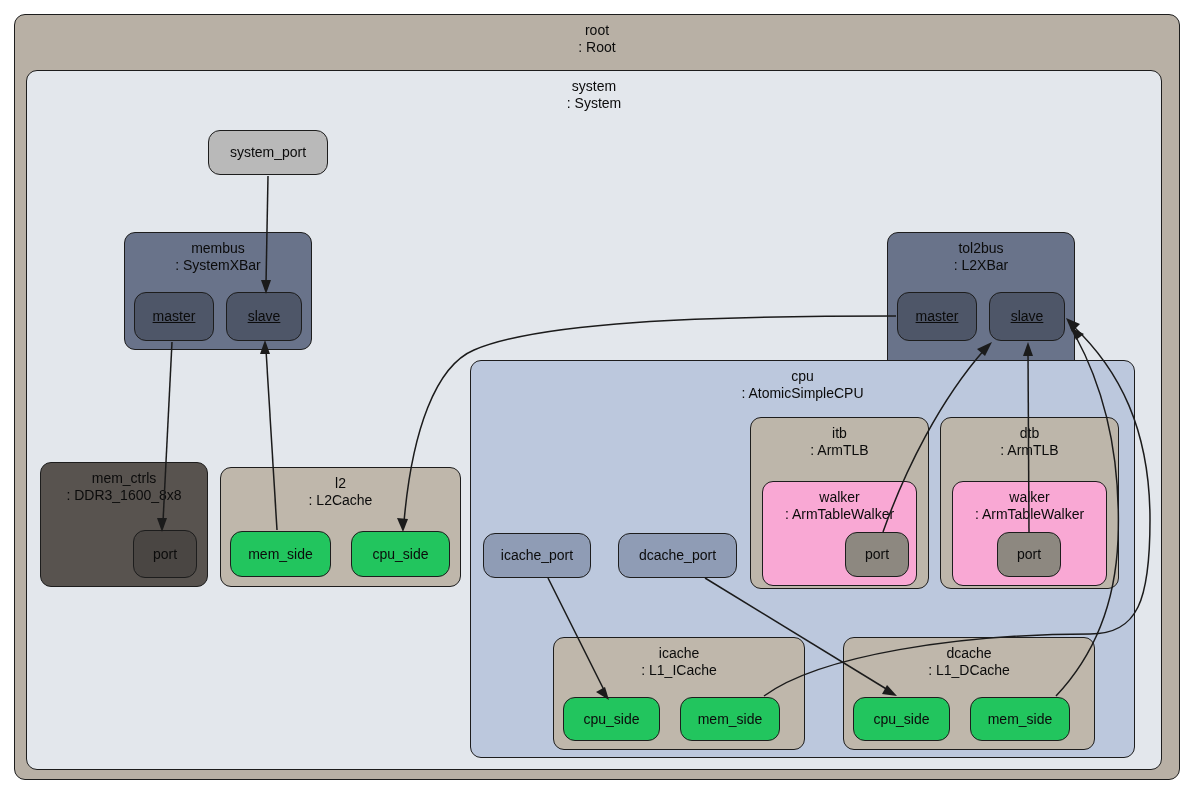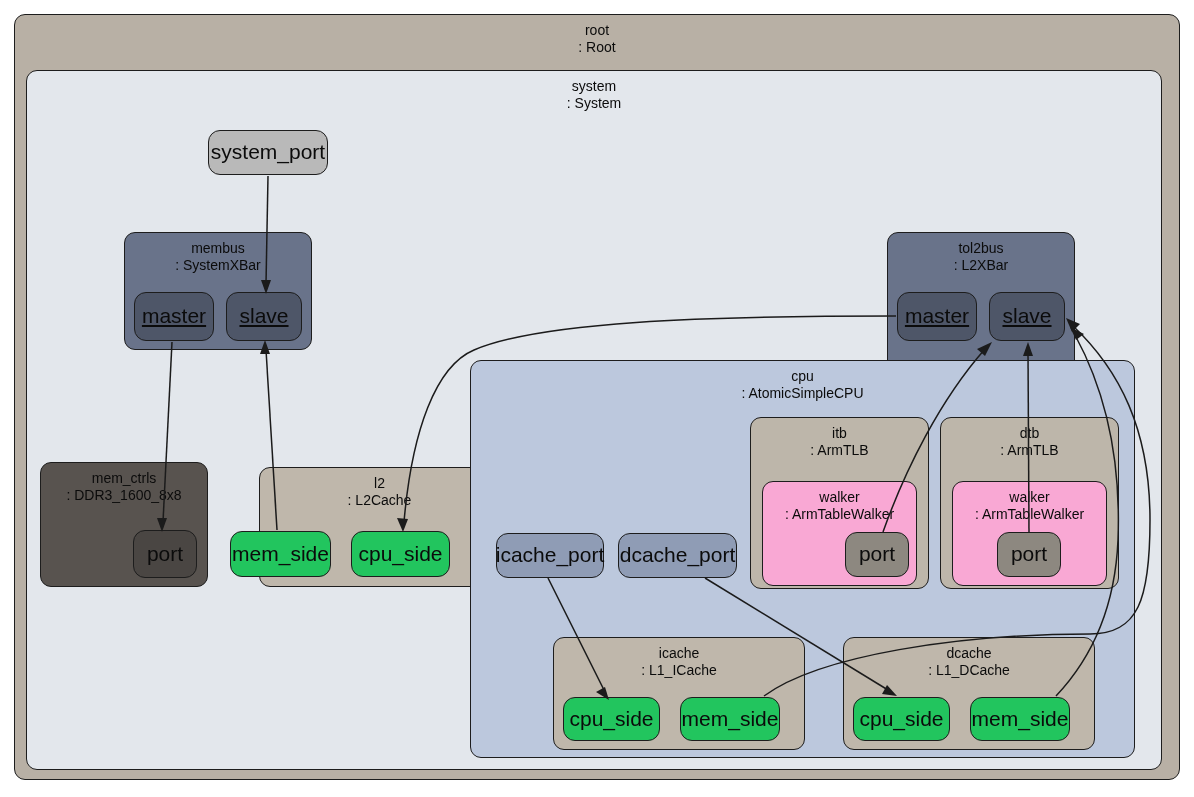--- a/index.html
+++ b/index.html
@@ -38,21 +38,21 @@
     white-space: pre;
     pointer-events: none;
   }
   .title .ln2 { display: block; }
 
   
   .leaf {
     display: flex;
     align-items: center;
     justify-content: center;
-    font-size: 21px;
+    font-size: 14px;
     border-radius: 12px;
   }
 
   
   .c-root   { background: #b8b0a5; }
   .c-system { background: #e3e7ec; }
   .c-cpu    { background: #bcc8dd; }
   .c-xbar   { background: #69738a; }
   .c-xbarport { background: #4e5668; text-decoration: underline; }
   .c-sysport{ background: #b9b9b9; }
@@ -99,37 +99,37 @@
     <div class="title"><span>membus</span><span class="ln2">: SystemXBar</span></div>
   </div>
   <div class="node c-xbarport leaf" style="left:134px; top:292px; width:80px; height:49px;">master</div>
   <div class="node c-xbarport leaf" style="left:226px; top:292px; width:76px; height:49px;">slave</div>
 
   <div class="node c-memctrl" style="left:40px; top:462px; width:168px; height:125px;">
     <div class="title"><span>mem_ctrls</span><span class="ln2">: DDR3_1600_8x8</span></div>
   </div>
   <div class="node c-memctrlport leaf" style="left:133px; top:530px; width:64px; height:48px;">port</div>
 
-  <div class="node c-cache" style="left:220px; top:467px; width:241px; height:120px;margin-left:39px;">
+  <div class="node c-cache" style="left:220px; top:467px; width:241px; height:120px;">
     <div class="title"><span>l2</span><span class="ln2">: L2Cache</span></div>
   </div>
   <div class="node c-cacheport leaf" style="left:230px; top:531px; width:101px; height:46px;">mem_side</div>
   <div class="node c-cacheport leaf" style="left:351px; top:531px; width:99px; height:46px;">cpu_side</div>
 
   <div class="node c-xbar" style="left:887px; top:232px; width:188px; height:144px;">
     <div class="title"><span>tol2bus</span><span class="ln2">: L2XBar</span></div>
   </div>
   <div class="node c-xbarport leaf" style="left:897px; top:292px; width:80px; height:49px;">master</div>
   <div class="node c-xbarport leaf" style="left:989px; top:292px; width:76px; height:49px;">slave</div>
 
   <div class="node c-cpu" style="left:470px; top:360px; width:665px; height:398px;">
     <div class="title"><span>cpu</span><span class="ln2">: AtomicSimpleCPU</span></div>
   </div>
 
-  <div class="node c-cpuport leaf" style="left:496px; top:533px; width:108px; height:45px;">icache_port</div>
+  <div class="node c-cpuport leaf" style="left:483px; top:533px; width:108px; height:45px;">icache_port</div>
   <div class="node c-cpuport leaf" style="left:618px; top:533px; width:119px; height:45px;">dcache_port</div>
 
   <div class="node c-tlb" style="left:750px; top:417px; width:179px; height:172px;">
     <div class="title"><span>itb</span><span class="ln2">: ArmTLB</span></div>
   </div>
   <div class="node c-walker" style="left:762px; top:473px; width:155px; height:105px;">
     <div class="title"><span>walker</span><span class="ln2">: ArmTableWalker</span></div>
   </div>
   <div class="node c-walkerport leaf" style="left:845px; top:532px; width:64px; height:45px;">port</div>
 

